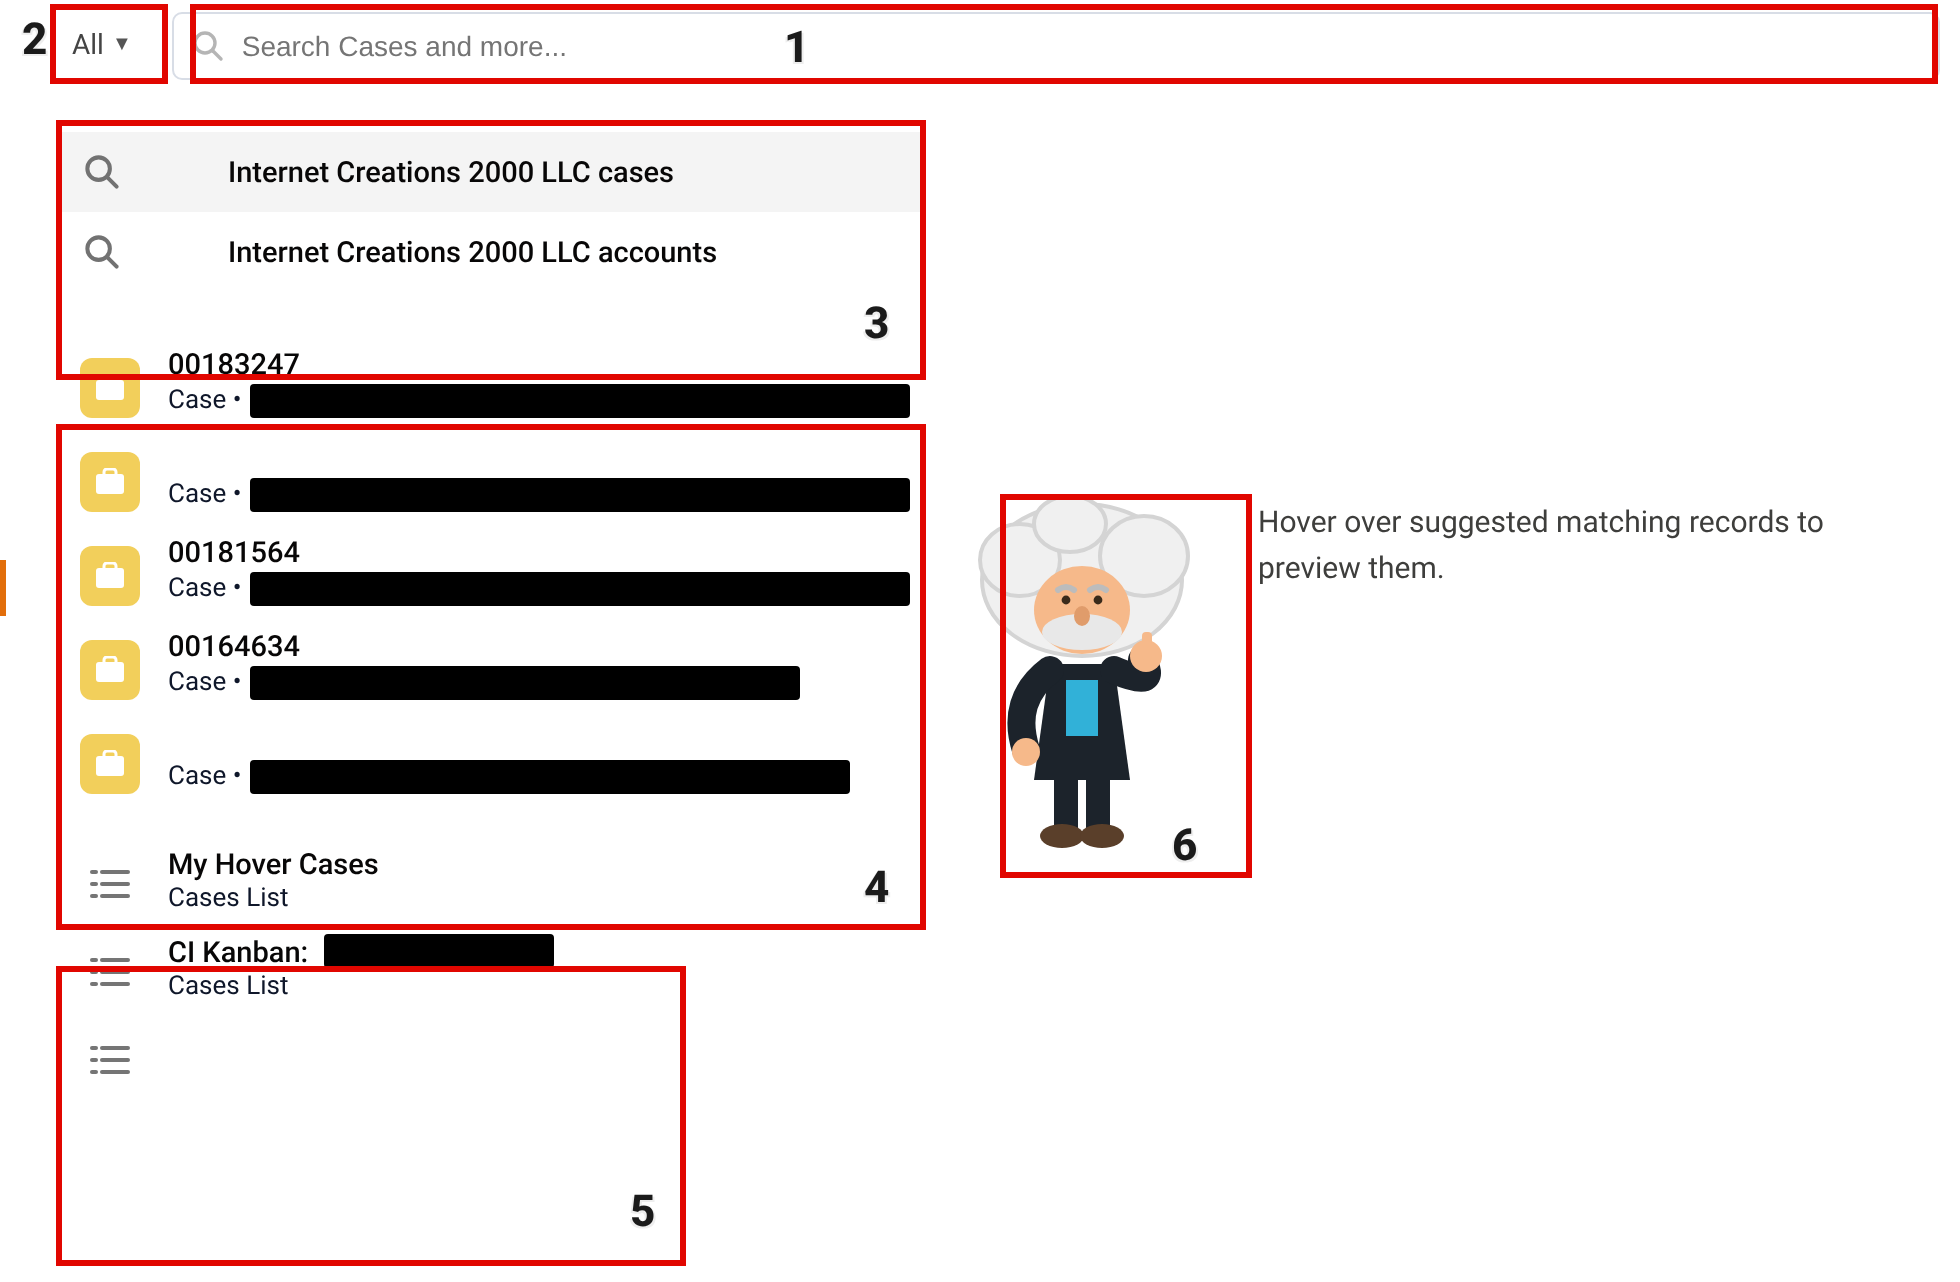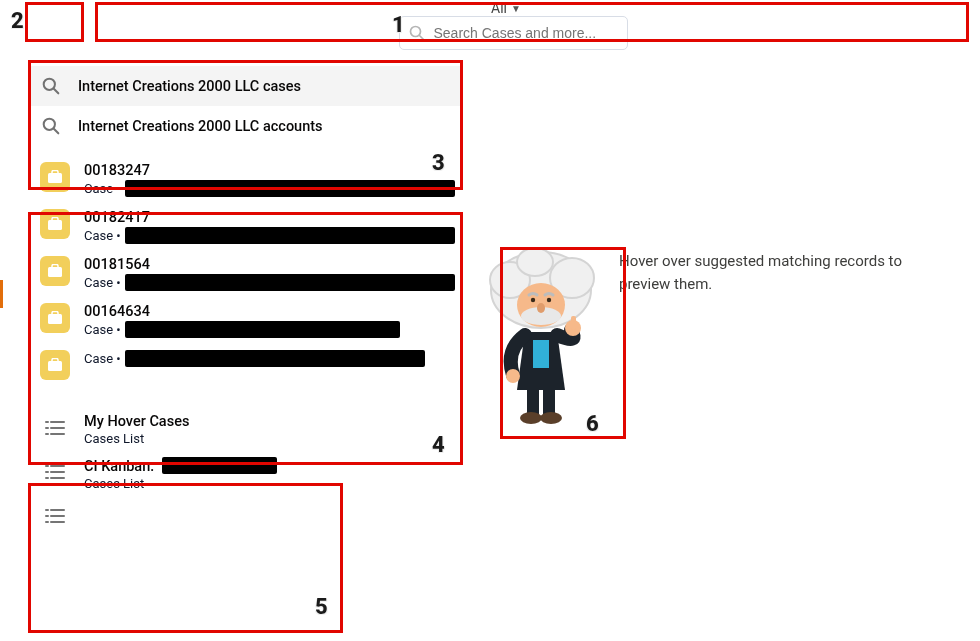--- a/index.html
+++ b/index.html
@@ -11,23 +11,22 @@
     position: relative;
     overflow: hidden;
     color: #080707;
   }
   .top-bar {
     position: absolute;
     top: 0; left: 0; right: 0;
     height: 45px;
     display: flex;
     align-items: center;
-    padding: 0 10px 0 42px;
+    padding: 0 10px 0 30px;
     background: #fff;
-    flex-direction: column;
   }
   .scope-pill {
     display: flex;
     align-items: center;
     font-size: 14px;
     color: #444;
     padding: 0 6px;
   }
   .scope-pill .caret { margin-left: 4px; font-size: 10px; color: #555; }
   .search-wrap {
@@ -77,40 +76,41 @@
   }
   .suggest-group {
     padding-top: 6px;
   }
   .suggest-item {
     display: flex;
     align-items: center;
     height: 40px;
     padding: 0 8px 0 12px;
     cursor: pointer;
+    gap: 36px;
   }
   .suggest-item.sel { background: #f4f4f4; }
   .suggest-icon {
     width: 22px; height: 22px;
     display: flex; align-items: center; justify-content: center;
     color: #727272;
     margin-right: 16px;
     flex-shrink: 0;
   }
   .suggest-text {
     font-size: 14.5px;
     color: #080707;
     font-weight: 500;
   }
   .records-group, .lists-group {
     padding-top: 16px;
   }
   .record-row {
     display: flex;
-    align-items: flex-start;
+    align-items: flex-end;
     height: 47px;
     padding: 0 8px 0 12px;
     cursor: pointer;
   }
   .record-icon {
     width: 30px; height: 30px;
     border-radius: 6px;
     background: #f2cf5b;
     display: flex; align-items: center; justify-content: center;
     margin-right: 14px;
@@ -151,21 +151,21 @@
   }
   
   .preview-pane {
     position: absolute;
     left: 485px;
     top: 60px;
     right: 10px;
     bottom: 4px;
     display: flex;
     align-items: flex-start;
-    gap: 22px;
+    gap: 32px;
     padding-top: 190px;
   }
   .einstein {
     flex-shrink: 0;
     width: 112px;
     height: 175px;
     position: relative;
   }
   .preview-text {
     font-size: 15px;
@@ -243,21 +243,20 @@
       </div>
     </div>
     <div class="record-row">
       <span class="record-icon">
         <svg width="16" height="14" viewBox="0 0 16 14">
             <rect x="1" y="3" width="14" height="10" rx="1.5" fill="#fff"></rect>
             <path d="M5 3V2a1.5 1.5 0 0 1 1.5-1.5h3A1.5 1.5 0 0 1 11 2v1" fill="none" stroke="#fff" stroke-width="1.5"></path>
           </svg>
       </span>
       <div class="record-body">
-        <span class="record-title">00182417</span>
         <span class="record-sub">
           <span>Case</span>
           <span>&nbsp;•</span>
           <span class="redact-bar" style="width:330px"></span>
         </span>
       </div>
     </div>
     <div class="record-row">
       <span class="record-icon">
         <svg width="16" height="14" viewBox="0 0 16 14">

